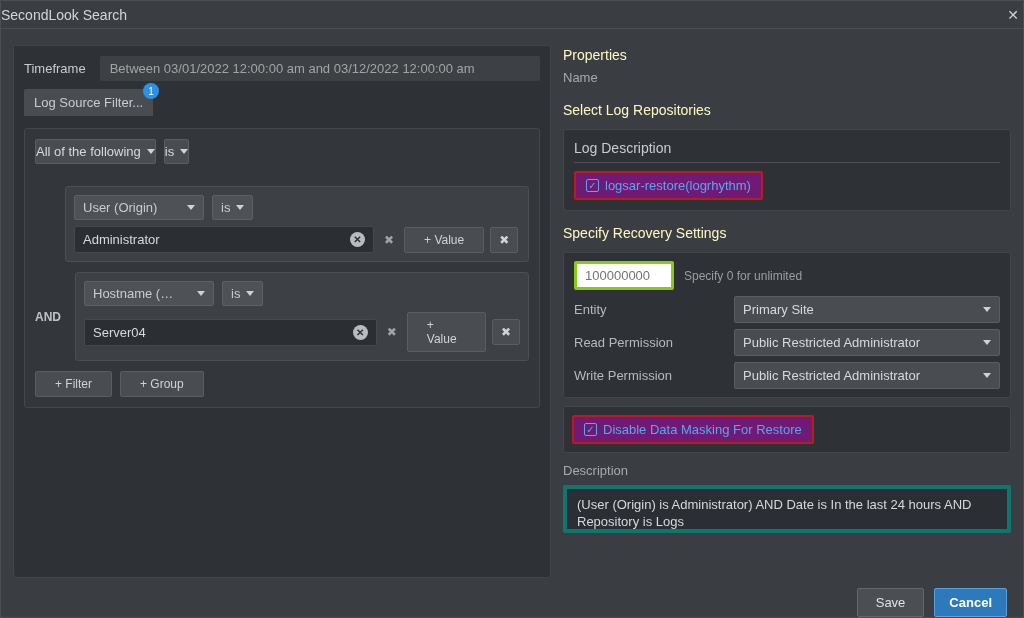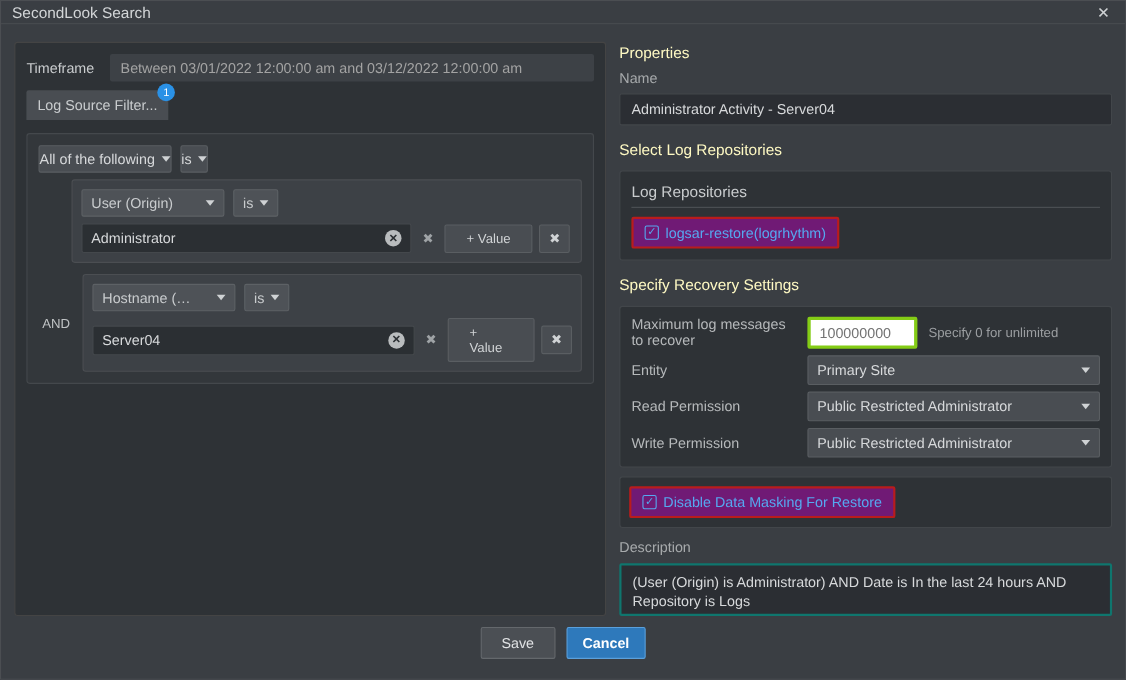--- a/index.html
+++ b/index.html
@@ -1,18 +1,18 @@
 <!DOCTYPE html>
 <html><head>
 <meta charset="utf-8">
 <style>
   * { box-sizing: border-box; margin: 0; padding: 0; font-family: -apple-system, "Segoe UI", Arial, sans-serif; }
   html, body { width: 1024px; height: 618px; background: #3a3e43; color: #c9ccce; overflow: hidden; }
   .window { width: 1024px; height: 618px; display: flex; flex-direction: column; border: 1px solid #4b4e52; }
-  .titlebar { height: 28px; display: flex; align-items: center; padding: 0 10px; font-size: 14px; color: #d3d6d8; border-bottom: 1px solid #494c50; }
+  .titlebar { height: 28px; display: flex; align-items: center; padding: 0 0; font-size: 14px; color: #d3d6d8; border-bottom: 1px solid #494c50; }
   .titlebar .spacer { flex: 1; }
   .close-x { font-size: 14px; color: #cfd2d4; cursor: pointer; padding: 2px 4px; }
 
   .body { flex: 1; display: flex; padding: 16px 12px 0 12px; gap: 12px; }
   .left { flex: 0 0 538px; background: #2e3236; border: 1px solid #444; border-radius: 3px; padding: 10px; display: flex; flex-direction: column; }
   .right { flex: 1; display: flex; flex-direction: column; gap: 4px; }
 
   
   .timeframe-row { display: flex; align-items: center; gap: 8px; font-size: 13px; }
   .timeframe-label { padding-right: 6px; }
@@ -21,23 +21,23 @@
   .tab-row { display: flex; margin-top: 8px; position: relative; }
   .tab { background: #494d52; border-radius: 2px 2px 0 0; padding: 6px 10px; font-size: 13px; cursor: pointer; position: relative; }
   .badge { position: absolute; top: -6px; right: -6px; background: #2a91e6; color: #fff; border-radius: 50%; width: 16px; height: 16px; font-size: 10px; display: flex; align-items: center; justify-content: center; }
 
   .filter-zone { margin-top: 12px; background: #33373b; border: 1px solid #44484c; border-radius: 3px; padding: 10px; font-size: 13px; }
 
   .chip-row { display: flex; align-items: center; gap: 8px; }
   .chip { background: #494d52; border: 1px solid #5a5e62; border-radius: 2px; padding: 4px 0; display: flex; align-items: center; gap: 6px; font-size: 13px; color: #d7d9db; }
   .chev { width: 0; height: 0; border-left: 4px solid transparent; border-right: 4px solid transparent; border-top: 5px solid #cfd2d4; }
 
-  .and-label { font-size: 12px; color: #c0c3c5; width: 32px; text-align: center; }
-
-  .sub-block { background: #3d4146; border: 1px solid #4b4e52; border-radius: 3px; padding: 8px; margin-top: 6px; display: flex; flex-direction: column; gap: 6px; }
+  .and-label { font-size: 12px; color: #c0c3c5; width: 32px; text-align: left; font-weight: bold; }
+
+  .sub-block { background: #3d4146; border: 1px solid #4b4e52; border-radius: 3px; padding: 8px; margin-top: 22px; display: flex; flex-direction: column; gap: 6px; }
   .sub-row1 { display: flex; align-items: center; gap: 8px; }
   .field-chip { background: #4e5257; border: 1px solid #5d6165; border-radius: 2px; padding: 4px 8px; display: flex; align-items: center; gap: 8px; width: 130px; justify-content: space-between; font-size:13px; }
   .is-chip { background: #4e5257; border: 1px solid #5d6165; border-radius: 2px; padding: 4px 8px; display: flex; align-items: center; gap: 6px; font-size:13px; }
   .val-input-row { display: flex; align-items: center; gap: 6px; }
   .val-input { background: #2b2f33; border: 1px solid #44484c; border-radius: 2px; padding: 5px 8px; font-size: 13px; color: #d7d9db; width: 300px; display: flex; align-items: center; justify-content: space-between; }
   .clear-circ { width: 15px; height: 15px; background: #b9bcbe; border-radius: 50%; display: flex; align-items: center; justify-content: center; color: #2b2f33; font-size: 10px; font-weight: bold; cursor:pointer; }
   .sq-btn { background: #494d52; border: 1px solid #5a5e62; border-radius: 2px; padding: 5px 19px; font-size: 12px; cursor: pointer; color:#d0d3d5; }
   .rm-x { color: #9fa3a6; font-size: 12px; padding: 2px 4px; cursor: pointer; }
 
   .nested { display: flex; gap: 8px; margin-top:10px;}
@@ -53,23 +53,23 @@
   .repo-inner-title { font-size: 14px; margin-bottom: 8px; padding-bottom:6px; border-bottom:1px solid #4e5256;}
   .toggle-chip { display: inline-flex; align-items: center; gap: 6px; border: 2px solid #b91c1c; border-radius: 2px; padding: 5px 10px; font-size: 13px; color: #56a8f0; cursor: pointer; background:#701a75;}
   .toggle-chip .cb { width: 13px; height: 13px; border: 1px solid #56a8f0; border-radius: 2px; display:inline-flex; align-items:center; justify-content:center;}
   .toggle-chip .cb.checked::after { content:"✓"; font-size:10px; color:#56a8f0; line-height:1;}
   .recovery-box { background: #2e3236; border: 1px solid #42464a; border-radius: 3px; padding: 8px 10px; margin-top:4px; display:flex; flex-direction:column; gap:6px;}
   .rec-row { display: flex; align-items: center; gap: 10px; font-size: 13px; }
   .rec-lbl { width: 150px; color: #b6b9bb; font-size:13px; }
   .rec-input { background: #fff; color: #737373; border: 3px solid #84cc16; border-radius: 2px; padding: 4px 8px; font-size: 13px; width: 100px; }
   .hint { font-size: 12px; color: #9b9ea1; }
   .dd { background: #494d52; border: 1px solid #5a5e62; border-radius: 2px; padding: 5px 8px; flex:1; display:flex; justify-content:space-between; align-items:center; font-size:13px; color:#d7d9db;}
-  .textarea-dark { background: #2b2e33; border: 2px solid #0f766e; border-radius: 2px; padding: 8px 10px; font-size: 13px; color: #d7d9db; width: 100%; height: 48px; resize: none; line-height:1.3; }
-
-  .footer { display: flex; justify-content: center; gap: 10px; padding: 10px 16px 20px; }
+  .textarea-dark { background: #2b2e33; border: 4px solid #0f766e; border-radius: 2px; padding: 8px 10px; font-size: 13px; color: #d7d9db; width: 100%; height: 48px; resize: none; line-height:1.3; }
+
+  .footer { display: flex; justify-content: flex-end; gap: 10px; padding: 10px 16px 0; }
   .btn-save { background: #4b4f54; border: 1px solid #64686c; border-radius: 2px; padding: 6px 18px; font-size: 13px; color: #e0e2e4; cursor:pointer;}
   .btn-cancel { background: #2e79bb; border: 1px solid #5aa0dc; border-radius: 2px; padding: 6px 14px; font-size: 13px; color: #fff; cursor:pointer;font-weight:bold;}
   .spacer-fill{flex:1;}
   .trunc { white-space: nowrap; overflow: hidden; text-overflow: ellipsis; max-width:88px;}
 </style>
 </head>
 <body>
 
 <div class="window">
   <div class="titlebar">
@@ -147,42 +147,44 @@
                   <span class="clear-circ">✕</span>
                 </span>
                 <span class="rm-x">✖</span>
                 <span class="sq-btn">+ Value</span>
                 <span class="sq-btn" style="padding:5px 8px;">✖</span>
               </div>
             </div>
           </div>
         </div>
 
+        <div class="btn-row">
+          <span class="sq-btn">+ Filter</span>
+          <span class="sq-btn">+ Group</span>
+        </div>
       </div>
       <div class="spacer-fill"></div>
     </div>
 
     <div class="right">
       <div class="section-title">Properties</div>
       <div class="label-sm">Name</div>
-      <input class="input-dark" value="Administrator Activity - Server04" style="">
 
       <div class="section-title" style="margin-top:10px;">Select Log Repositories</div>
       <div class="repo-box">
-        <div class="repo-inner-title">Log Repositories</div>
+        <div class="repo-inner-title">Log Description</div>
         <span class="toggle-chip">
           <span class="cb checked"></span>
           <span>logsar-restore(logrhythm)</span>
         </span>
       </div>
 
       <div class="section-title" style="margin-top:10px;">Specify Recovery Settings</div>
       <div class="recovery-box">
         <div class="rec-row">
-          <span class="rec-lbl">Maximum log messages to recover</span>
           <input class="rec-input" value="100000000" style="">
           <span class="hint">Specify 0 for unlimited</span>
         </div>
         <div class="rec-row">
           <span class="rec-lbl">Entity</span>
           <span class="dd">
             <span>Primary Site</span>
             <span class="chev"></span>
           </span>
         </div>

